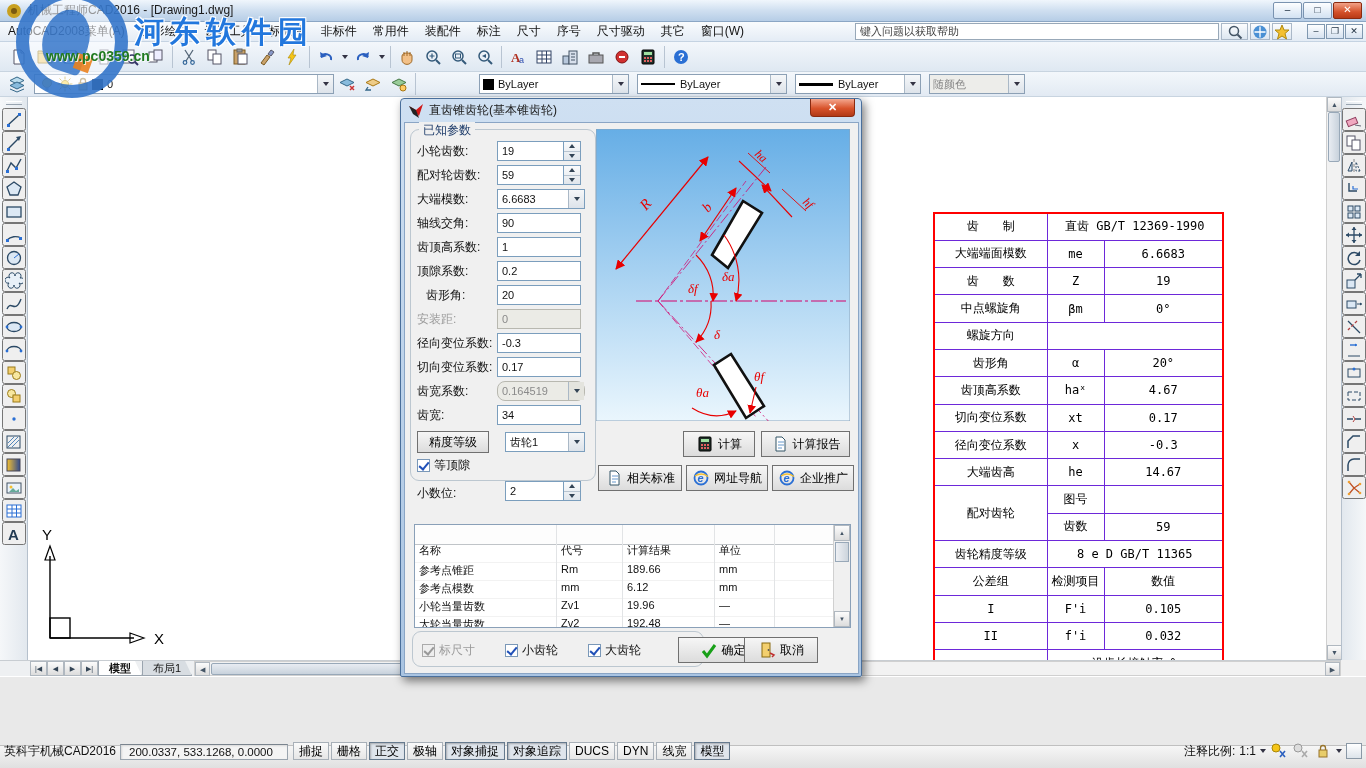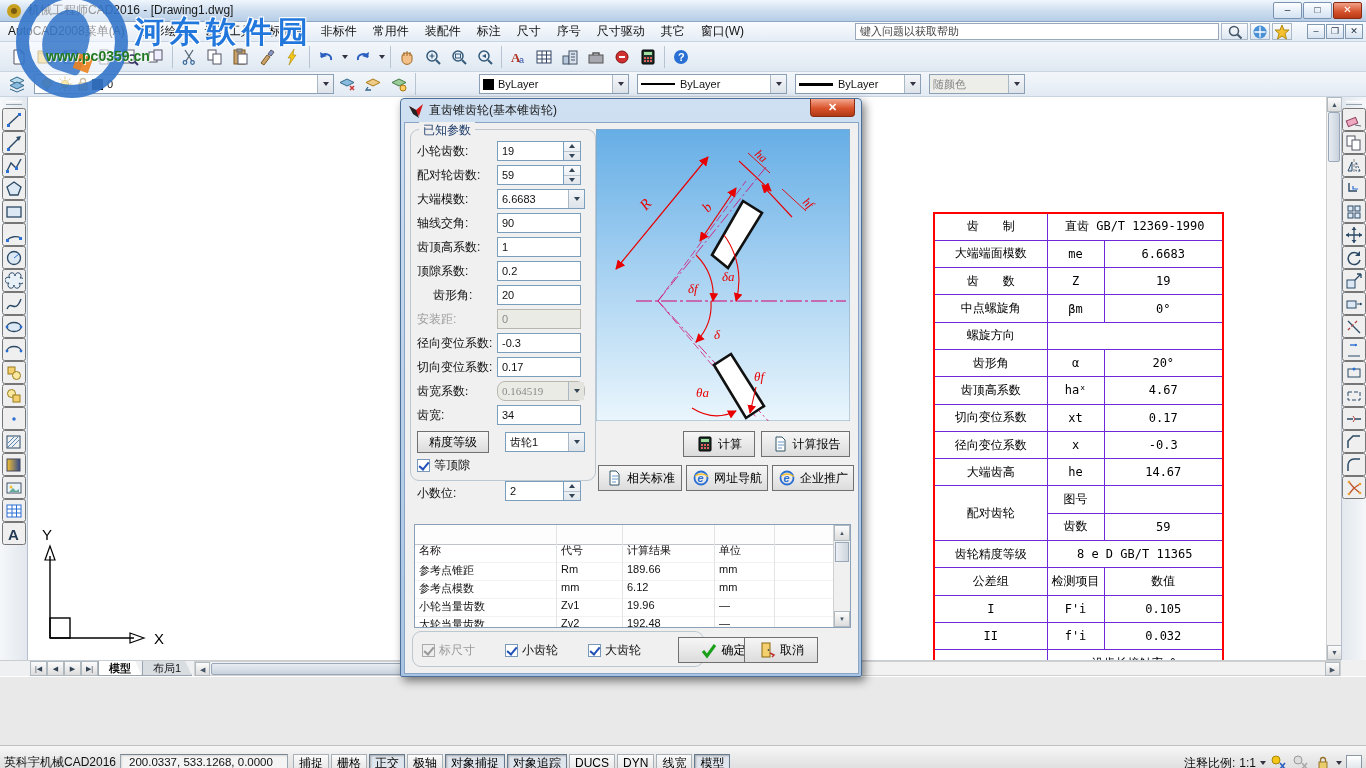--- a/index.html
+++ b/index.html
@@ -51,21 +51,21 @@
 
 #tabsrow{position:absolute;left:0;top:660px;width:1341px;height:16px;background:#eef0f2;border-top:1px solid #c8cdd2;display:flex;align-items:stretch}
 .navb{width:17px;height:15px;background:linear-gradient(#fcfcfc,#dcdcdc);border:1px solid #b0b8c0;font-size:7px;text-align:center;line-height:13px;color:#345}
 .sheet-tab{padding:0 10px;font-size:11px;display:flex;align-items:center;border:1px solid #9aa4ae;border-top:none;background:#d8dde2;clip-path:polygon(0 0,calc(100% - 7px) 0,100% 100%,0 100%)}
 .sheet-tab.act{background:#fff;font-weight:bold}
 #hscroll{flex:1;background:#f2f2f2;border:1px solid #d0d0d0;position:relative;margin-left:2px}
 #hthumb{position:absolute;left:16px;top:1px;width:520px;height:12px;background:linear-gradient(#e8ecf2,#c8d2dc);border:1px solid #98a8b8;border-radius:2px}
 
 #cmdwin{position:absolute;left:0;top:676px;width:1366px;height:69px;background:#e9e9e9;border-top:1px solid #fff}
 
-#statusbar{position:absolute;left:0;top:745px;width:1366px;height:23px;background:linear-gradient(#f6f6f6,#e0e0e0);border-top:1px solid #c0c0c0;display:flex;align-items:flex-start;padding:8px 4px;font-size:12px}
+#statusbar{position:absolute;left:0;top:745px;width:1366px;height:23px;background:linear-gradient(#f6f6f6,#e0e0e0);border-top:1px solid #c0c0c0;display:flex;align-items:flex-end;padding:8px 4px;font-size:12px}
 #coords{border:1px solid #9aa4ae;border-top-color:#7a848e;background:#f4f4f4;box-shadow:inset 1px 1px 2px rgba(0,0,0,.12);padding:1px 8px;margin:0 4px;font-size:11.5px;width:168px}
 .toggle{border:1px solid #a8b0b8;background:linear-gradient(#fafafa,#e6e6e6);padding:1px 5px;margin:0 1px;font-size:12px;height:18px;line-height:14px;font-family:"Liberation Sans",sans-serif}
 .toggle.on{background:#dfe5ec;border-color:#667a8e;box-shadow:inset 1px 1px 2px rgba(0,0,0,.25)}
 #annot{margin-left:auto;display:flex;align-items:center;gap:4px}
 
 #dialog{position:absolute;left:400px;top:98px;width:462px;height:579px;z-index:40;background:linear-gradient(#cfe0f2,#a9c4e2);border:1px solid #4a6f9b;border-radius:4px 4px 2px 2px;box-shadow:3px 4px 10px rgba(0,0,0,.5);padding:0 3px 3px}
 #dlg-title{height:23px;display:flex;align-items:center;font-size:12px;color:#1a1a1a;padding:0 3px;position:relative}
 #dlg-close{position:absolute;right:3px;top:0;width:45px;height:18px;background:linear-gradient(#f4a78e,#d8532b 55%,#b13a17);border:1px solid #8a2a10;border-top:none;border-radius:0 0 4px 4px;color:#fff;text-align:center;font-weight:bold;font-size:11px;line-height:16px}
 #dlg-body{position:relative;width:455px;height:552px;background:#f0f0f0;border:1px solid #8aa5c5}
 .grp{position:absolute;border:1px solid #bcc7d0;border-radius:9px}
@@ -1034,36 +1034,36 @@
         </div>
         <div class="frow" style="top: 114px; left: 0px;">
           <span class="flabel" style="position: static; margin-left: 12px;">齿顶高系数:</span>
           <div class="fld" style="top: 0px; width: 84px;">1</div>
         </div>
         <div class="frow" style="top: 138px; left: 0px;">
           <span class="flabel" style="position: static; margin-left: 12px;">顶隙系数:</span>
           <div class="fld" style="top: 0px; width: 84px;">0.2</div>
         </div>
         <div class="frow" style="top: 162px; left: 0px;">
-          <span class="flabel" style="position: static; margin-left: 28px;">齿形角:</span>
+          <span class="flabel" style="position: static; margin-left: 21px;">齿形角:</span>
           <div class="fld" style="top: 0px; width: 84px;">20</div>
         </div>
         <div class="frow" style="top: 186px; left: 0px;">
           <span class="flabel dim" style="position: static; margin-left: 12px;">安装距:</span>
           <div class="fld dis" style="top: 0px; width: 84px;">0</div>
         </div>
         <div class="frow" style="top: 210px; left: 0px;">
           <span class="flabel" style="position: static; margin-left: 12px;">径向变位系数:</span>
           <div class="fld" style="top: 0px; width: 84px;">-0.3</div>
         </div>
         <div class="frow" style="top: 234px; left: 0px;">
           <span class="flabel" style="position: static; margin-left: 12px;">切向变位系数:</span>
           <div class="fld" style="top: 0px; width: 84px;">0.17</div>
         </div>
-        <div class="frow" style="top: 258px; left: 0px; font-family: Liberation Serif, serif;">
+        <div class="frow" style="top: 258px; left: 0px;">
           <span class="flabel" style="position: static; margin-left: 12px;">齿宽系数:</span>
           <div class="fld dis cmb" style="top: 0px; width: 88px; border-radius: 8px;">0.164519<span class="cmbarrow dis">
               <span class="tri"></span>
             </span></div>
         </div>
         <div class="frow" style="top: 282px; left: 0px;">
           <span class="flabel" style="position: static; margin-left: 12px;">齿宽:</span>
           <div class="fld" style="top: 0px; width: 84px;">34</div>
         </div>
       </div>

